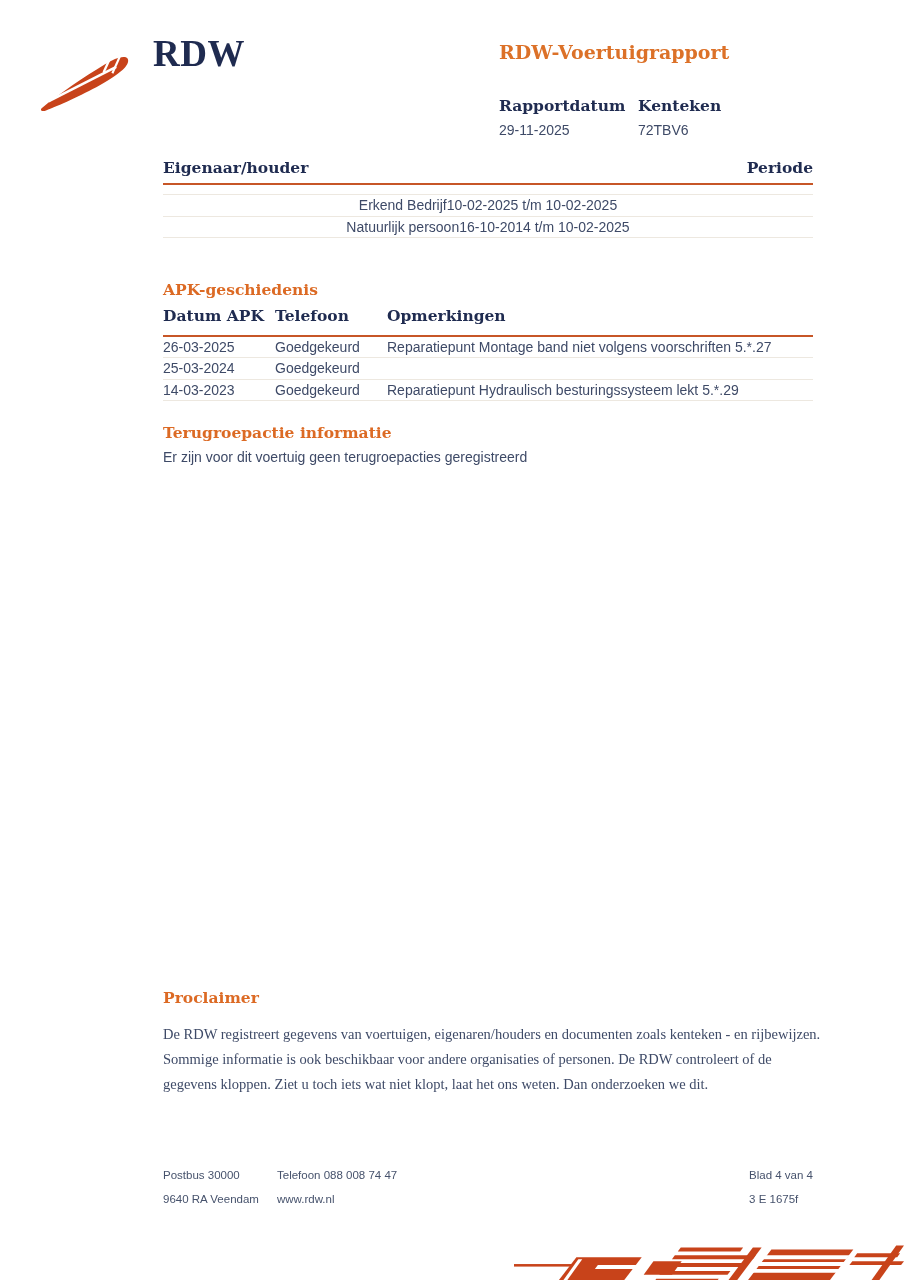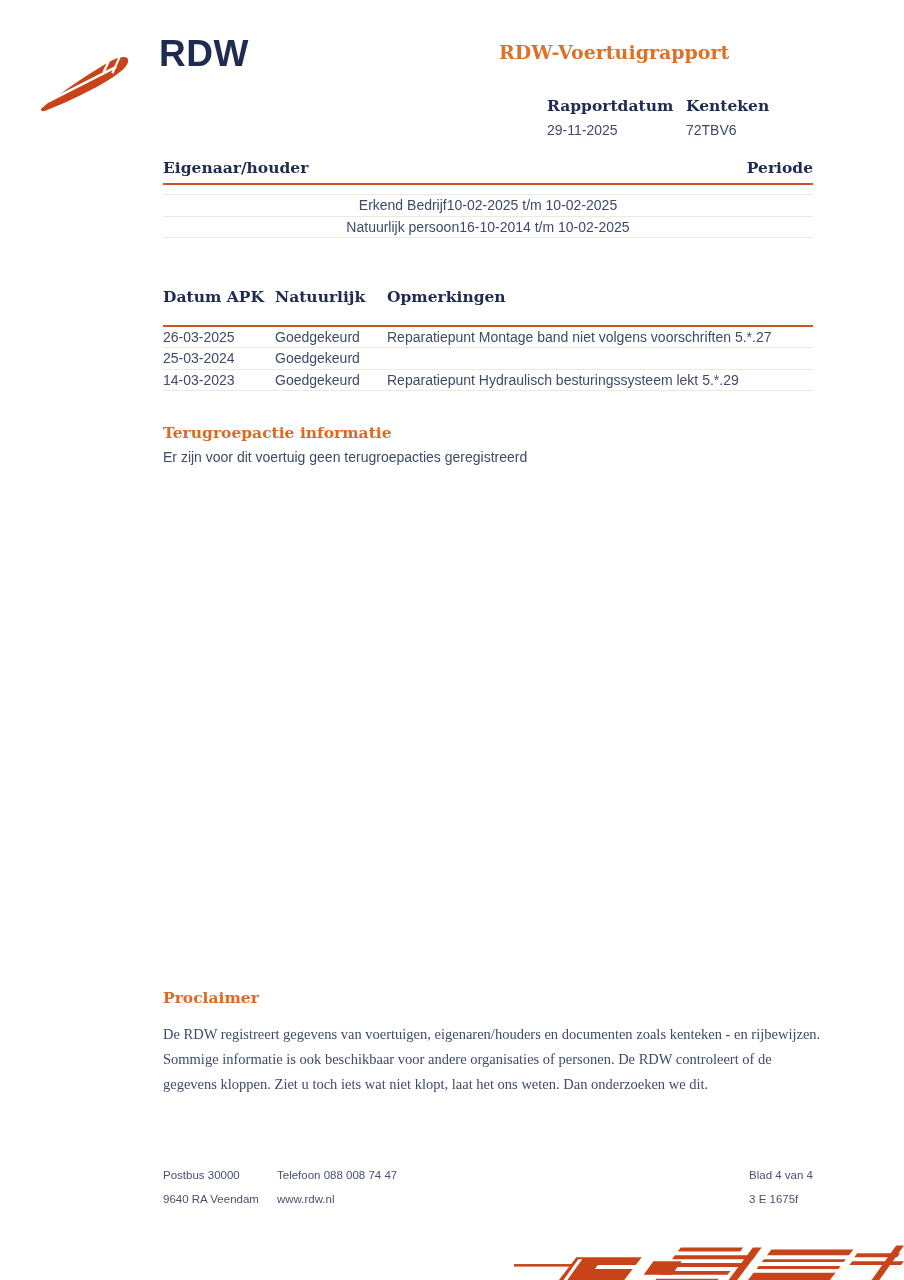--- a/index.html
+++ b/index.html
@@ -9,32 +9,32 @@
     position: relative;
     overflow: hidden;
     font-family: "Liberation Sans", sans-serif;
     color: #3E4A67;
   }
   .abs { position: absolute; }
 
   
   .logo-swoosh { left: 38px; top: 50px; width: 110px; height: 62px; }
   .logo-wordmark {
-    left: 159px; top: 35px;
-    font-family: Liberation Sans, sans-serif;
+    left: 153px; top: 35px;
+    font-family: Liberation Serif, serif;
     font-weight: 700; font-size: 37px; line-height: 1;
     color: #1F2B50; letter-spacing: 0.5px;
   }
   .doc-title {
     left: 499px; top: 42px;
     font-family: "DejaVu Serif", serif;
     font-weight: 700; font-size: 19px; line-height: 1.1;
     color: #DC7128;
   }
-  .meta { left: 499px; top: 96px; display: grid; grid-template-columns: 139px auto; margin-left: 48px; }
+  .meta { left: 499px; top: 96px; display: grid; grid-template-columns: 139px auto; }
   .meta-label {
     font-family: "DejaVu Serif", serif; font-weight: 700;
     font-size: 15.5px; color: #1F2B50;
   }
   .meta-value { margin-top: 7px; font-size: 14px; color: #3E4A67; }
 
   
   .section-heading-orange {
     font-family: "DejaVu Serif", serif; font-weight: 700;
     font-size: 15.5px; color: #DC6A24;
@@ -54,21 +54,21 @@
   .row-line {
     display: flex; justify-content: center; align-items: center;
     height: 21.5px; font-size: 14px; color: #3E4A67;
     border-bottom: 1px solid #EDE8E0;
   }
 
   
   .apk-section { left: 163px; top: 280px; width: 650px; }
   .apk-table { margin-top: 7px; }
   .apk-grid { display: grid; grid-template-columns: 112px 112px 1fr; }
-  .apk-head-row { padding-bottom: 19px; border-bottom: 2.5px solid #C75627; }
+  .apk-head-row { padding-bottom: 10px; border-bottom: 2.5px solid #C75627; }
   .apk-row {
     height: 21.3px; align-items: center;
     font-size: 14px; color: #3E4A67;
     border-bottom: 1px solid #EDE8E0;
   }
   .apk-cell { white-space: nowrap; overflow: hidden; }
 
   
   .recall-section { left: 163px; top: 423px; width: 650px; }
   .recall-body { margin-top: 7px; font-size: 14px; color: #3E4A67; }
@@ -134,24 +134,25 @@
       <span>10-02-2025 t/m 10-02-2025</span>
     </div>
     <div class="row-line">
       <span>Natuurlijk persoon</span>
       <span>16-10-2014 t/m 10-02-2025</span>
     </div>
   </div>
 </section>
 
 <section class="abs apk-section">
+  <div class="section-heading-orange">APK-geschiedenis</div>
   <div class="apk-table">
     <div class="apk-grid apk-head-row">
       <span class="col-head">Datum APK</span>
-      <span class="col-head">Natuurlijk</span>
+      <span class="col-head">Telefoon</span>
       <span class="col-head">Opmerkingen</span>
     </div>
     <div class="apk-grid apk-row">
       <span class="apk-cell">26-03-2025</span>
       <span class="apk-cell">Goedgekeurd</span>
       <span class="apk-cell">Reparatiepunt Montage band niet volgens voorschriften 5.*.27</span>
     </div>
     <div class="apk-grid apk-row">
       <span class="apk-cell">25-03-2024</span>
       <span class="apk-cell">Goedgekeurd</span>

